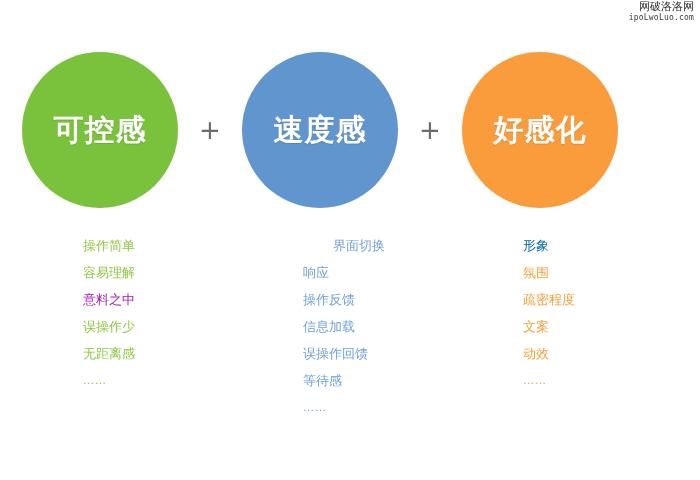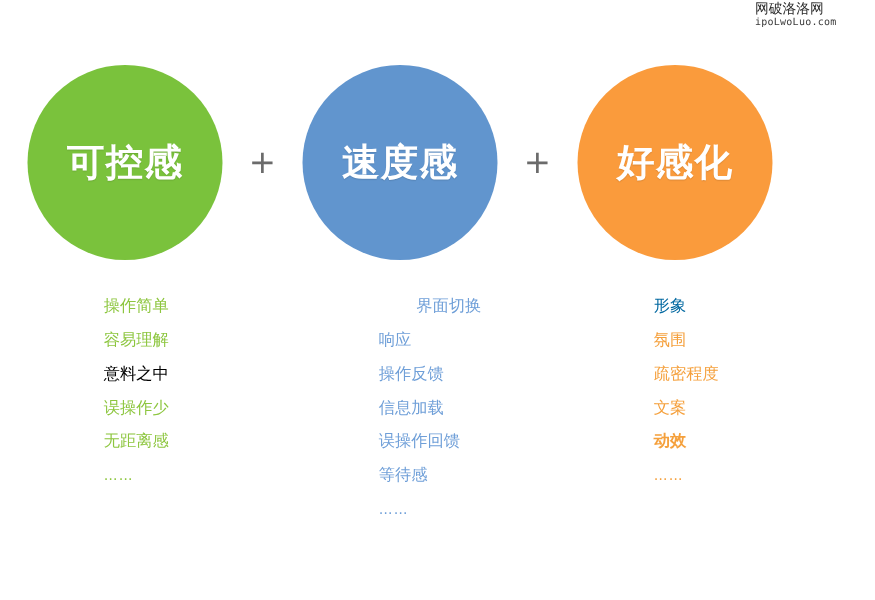--- a/index.html
+++ b/index.html
@@ -21,21 +21,21 @@
     height: 480px;
     background: #ffffff;
   }
 
   
   .watermark {
     position: absolute;
     top: 1px;
     right: 6px;
     width: 90px;
-    text-align: left;
+    text-align: right;
     line-height: 1;
     user-select: none;
   }
   .watermark .wm-title {
     font-size: 11px;
     color: #2b2b2b;
     letter-spacing: 0px;
     white-space: nowrap;
     font-family: "DejaVu Sans", "Liberation Sans", sans-serif;
   }
@@ -152,21 +152,21 @@
       <span class="bubble-label">好感化</span>
     </div>
 
   </div>
 
   <div class="lists">
 
     <div class="list-col col-green">
       <div class="list-item" style="color: rgb(141, 198, 63);">操作简单</div>
       <div class="list-item" style="color: rgb(141, 198, 63);">容易理解</div>
-      <div class="list-item" style="color: #000000;">意料之中</div>
+      <div class="list-item" style="color: #a21caf;">意料之中</div>
       <div class="list-item" style="color: rgb(141, 198, 63);">误操作少</div>
       <div class="list-item" style="color: rgb(141, 198, 63);">无距离感</div>
       <div class="list-item ellipsis-item" style="color: rgb(141, 198, 63);">……</div>
     </div>
 
     <div class="list-gap"></div>
 
     <div class="list-col col-blue">
       <div class="list-item" style="color: rgb(111, 159, 216); margin-left: 30px;">界面切换</div>
       <div class="list-item" style="color: rgb(111, 159, 216);">响应</div>
@@ -177,19 +177,19 @@
       <div class="list-item ellipsis-item" style="color: rgb(111, 159, 216);">……</div>
     </div>
 
     <div class="list-gap"></div>
 
     <div class="list-col col-orange">
       <div class="list-item" style="color: #0369a1;">形象</div>
       <div class="list-item" style="color: rgb(245, 160, 60);">氛围</div>
       <div class="list-item" style="color: rgb(245, 160, 60);">疏密程度</div>
       <div class="list-item" style="color: rgb(245, 160, 60);">文案</div>
-      <div class="list-item" style="color: rgb(245, 160, 60); font-weight: bold;">动效</div>
+      <div class="list-item" style="color: rgb(245, 160, 60);">动效</div>
       <div class="list-item ellipsis-item" style="color: rgb(245, 160, 60);">……</div>
     </div>
 
   </div>
 
 </div>
 
 </body></html>

